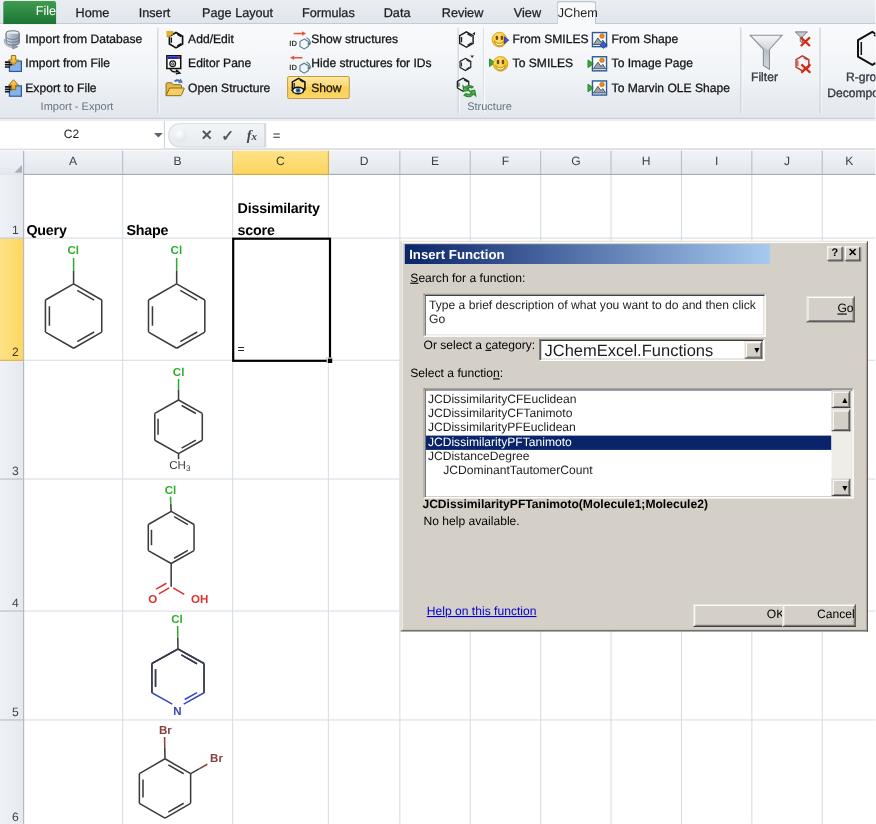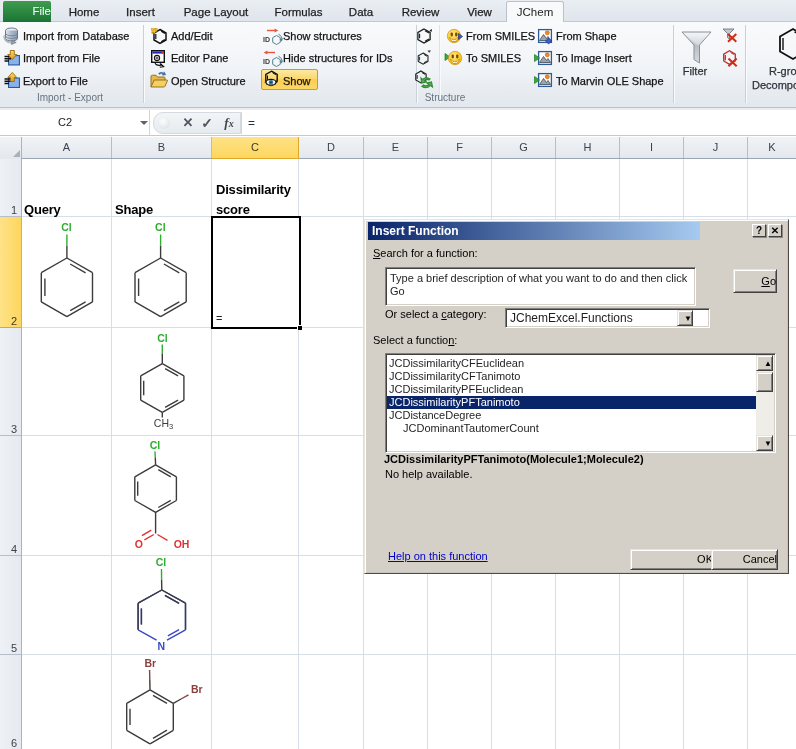--- a/index.html
+++ b/index.html
@@ -2,21 +2,21 @@
 <html><head><meta charset="utf-8"><style>
 *{margin:0;padding:0;box-sizing:border-box}
 html,body{width:796px;height:749px;overflow:hidden}
 body{position:relative;font-family:"Liberation Sans",sans-serif;background:#fff;font-size:11px;color:#1e1e1e}
 .a{position:absolute}
 
 #tabbar{left:0;top:0;width:796px;height:22px;background:linear-gradient(#eaeef3,#dfe5ec)}
 #tabline{left:0;top:21px;width:796px;height:1px;background:#c0c8d2}
 .tab{top:2px;height:20px;line-height:20px;font-size:11.5px;color:#1f1f1f;text-align:center;-webkit-text-stroke:0.25px #1f1f1f}
 #filetab{left:3px;top:1px;width:48px;height:21px;background:linear-gradient(#3f9c4e,#1a7434);color:#fff;text-align:right;line-height:21px;border-radius:2px 2px 0 0;font-size:11.5px}
-#jtab{left:506px;top:1px;width:58px;height:21px;background:#f7f9fb;border:1px solid #b9c2cc;border-bottom:none;border-radius:2.5px 2.5px 0 0;text-align:center;line-height:20px;font-size:11.5px}
+#jtab{left:506px;top:1px;width:36px;height:21px;background:#f7f9fb;border:1px solid #b9c2cc;border-bottom:none;border-radius:2.5px 2.5px 0 0;text-align:center;line-height:20px;font-size:11.5px}
 
 #ribbon{left:0;top:22px;width:796px;height:85px;background:linear-gradient(#f9fafc 0%,#f1f4f7 55%,#e9edf2 75%,#e3e8ee 100%)}
 #ribbonedge{left:0;top:107px;width:796px;height:1px;background:#b8c0ca}
 #ribbonedge2{left:0;top:108px;width:796px;height:2px;background:#e9edf2}
 .vsep{top:25px;width:1px;height:78px;background:#c9d0d8;box-shadow:1px 0 0 #f8fafb}
 .glabel{top:92px;height:12px;font-size:10px;color:#67737e;text-align:center}
 .rtext{font-size:11px;color:#141414;height:16px;line-height:16px;white-space:nowrap;-webkit-text-stroke:0.25px #141414}
 #showbtn{left:261px;top:69px;width:57px;height:21px;background:linear-gradient(#fde9a2,#fbd870 45%,#fbce52 50%,#fcd766);border:1px solid #c49a3c;border-radius:2px}
 
 #fbar{left:0;top:110px;width:796px;height:26px;background:#fff;border-bottom:1px solid #c3cad2}
@@ -81,21 +81,21 @@
 <div class="a rtext" style="left:23px;top:73px">Export to File</div>
 <div class="a rtext" style="left:171px;top:28px">Add/Edit</div>
 <div class="a rtext" style="left:171px;top:50px">Editor Pane</div>
 <div class="a rtext" style="left:171px;top:73px">Open Structure</div>
 <div class="a rtext" style="left:283px;top:28px">Show structures</div>
 <div class="a rtext" style="left:283px;top:50px">Hide structures for IDs</div>
 <div class="a rtext" style="left:283px;top:73px">Show</div>
 <div class="a rtext" style="left:466px;top:28px">From SMILES</div>
 <div class="a rtext" style="left:466px;top:50px">To SMILES</div>
 <div class="a rtext" style="left:556px;top:28px">From Shape</div>
-<div class="a rtext" style="left:556px;top:50px">To Image Insert</div>
+<div class="a rtext" style="left:556px;top:50px">To Image Page</div>
 <div class="a rtext" style="left:556px;top:73px">To Marvin OLE Shape</div>
 <div class="a rtext" style="left:676px;top:63px;width:38px;text-align:center;color:#3d4754">Filter</div>
 <div class="a rtext" style="left:769px;top:63px;color:#3d4754">R-grou</div>
 <div class="a rtext" style="left:752px;top:77px;color:#3d4754">Decompos</div>
 
 <svg class="a" width="796" height="110" style="left:0;top:0" viewBox="0 0 796 110">
 <defs>
 <linearGradient id="cyl" x1="0" y1="0" x2="1" y2="0">
         <stop offset="0" stop-color="#dfe5ee"></stop>
         <stop offset="0.5" stop-color="#aab6c8"></stop>
@@ -380,21 +380,21 @@
 </svg>
 
 <div class="a" id="dlg">
 <div class="a" id="dtitle">Insert Function</div>
 <div class="a tbtn" style="left:387px">?</div>
 <div class="a tbtn" style="left:403px">✕</div>
 <div class="a dlab" style="left:8px;top:27px"><u>S</u>earch for a function:</div>
 <div class="a sunken" style="left:20px;top:47px;width:311px;height:39px;padding:4px 4px;font-size:11px;line-height:13px">Type a brief description of what you want to do and then click Go</div>
 <div class="a btn" style="left:368px;top:49px;width:44px;height:24px;line-height:22px"><u>G</u>o</div>
 <div class="a dlab" style="left:20px;top:88px">Or select a <u>c</u>ategory:</div>
-<div class="a sunken" style="left:140px;top:88px;width:205px;height:20px;padding:2px 0 0 4px;font-size:12px">JChemExcel.Functions</div>
+<div class="a sunken" style="left:125px;top:88px;width:205px;height:20px;padding:2px 0 0 4px;font-size:15px">JChemExcel.Functions</div>
 <div class="a btn" style="left:312px;top:90px;width:16px;height:16px;line-height:15px;font-size:8px">▼</div>
 <div class="a dlab" style="left:8px;top:114px">Select a functio<u>n</u>:</div>
 <div class="a sunken" id="listbox" style="left:20px;top:133px;width:391px;height:100px;padding:0">
       <div style="position:absolute;left:1px;top:1px;right:19px;bottom:1px;overflow:hidden;padding-top:2px">
         <div style="height:13.1px;line-height:13px;padding-left:2px;white-space:nowrap">JCDissimilarityCFEuclidean</div>
         <div style="height:13.1px;line-height:13px;padding-left:2px;white-space:nowrap">JCDissimilarityCFTanimoto</div>
         <div style="height:13.1px;line-height:13px;padding-left:2px;white-space:nowrap">JCDissimilarityPFEuclidean</div>
         <div style="height:13.1px;line-height:13px;padding-left:2px;background:#0a246a;color:#fff;white-space:nowrap">JCDissimilarityPFTanimoto</div>
         <div style="height:13.1px;line-height:13px;padding-left:2px;white-space:nowrap">JCDistanceDegree</div>
         <div style="height:13.1px;line-height:13px;padding-left:16px;white-space:nowrap">JCDominantTautomerCount</div>

